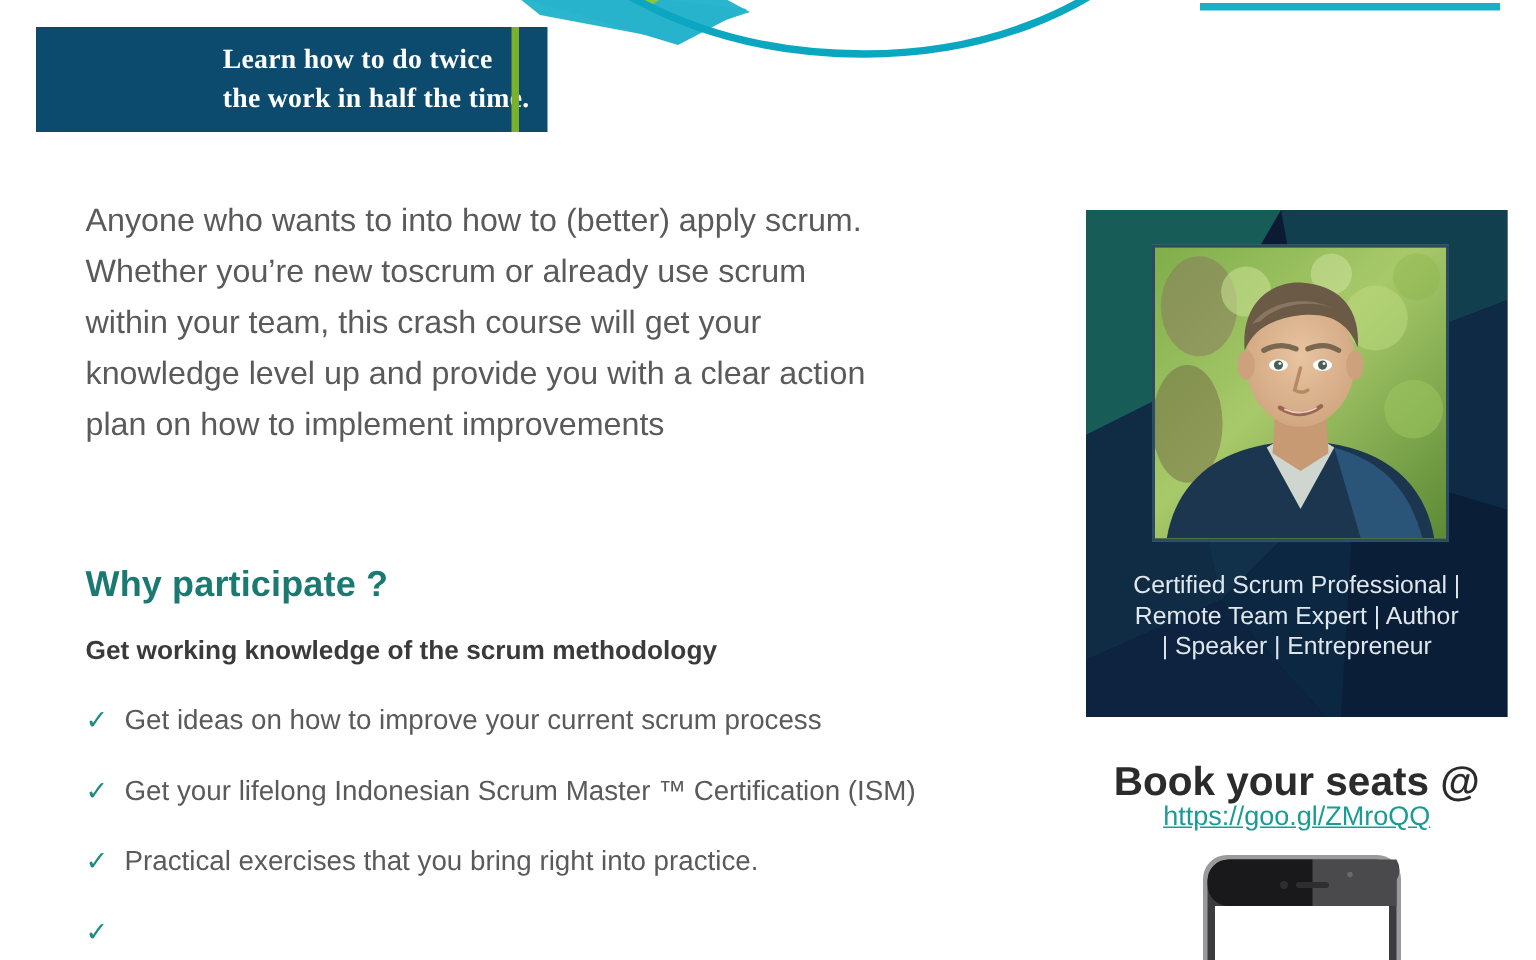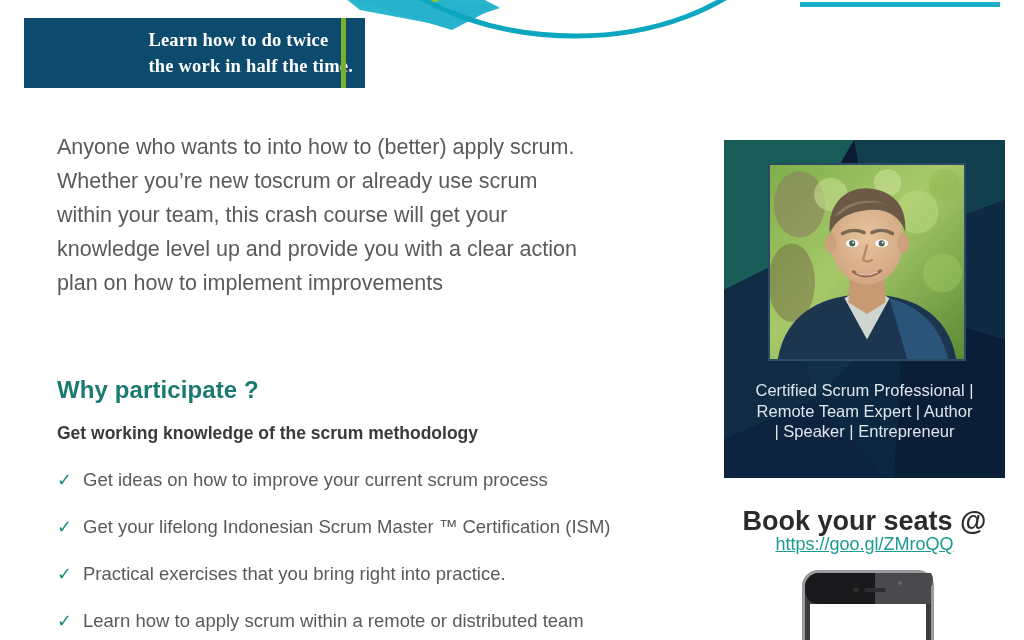--- a/index.html
+++ b/index.html
@@ -215,21 +215,20 @@
     <li>
       <span class="check">✓</span>
       <span>Get your lifelong Indonesian Scrum Master ™ Certification (ISM)</span>
     </li>
     <li>
       <span class="check">✓</span>
       <span>Practical exercises that you bring right into practice.</span>
     </li>
     <li>
       <span class="check">✓</span>
-      <span>Learn how to apply scrum within a remote or distributed team</span>
     </li>
   </ul>
 
   <div id="speaker-card">
     <svg class="poly-bg" viewBox="0 0 281 338" preserveAspectRatio="none">
       <rect x="0" y="0" width="281" height="338" fill="#0c1b33"></rect>
       <polygon points="0,0 130,0 60,120 0,150" fill="#175c57"></polygon>
       <polygon points="130,0 281,0 281,60 150,110" fill="#123f4e"></polygon>
       <polygon points="0,150 60,120 90,260 0,300" fill="#102c45"></polygon>
       <polygon points="281,60 281,200 180,170 150,110" fill="#0e2a44"></polygon>

